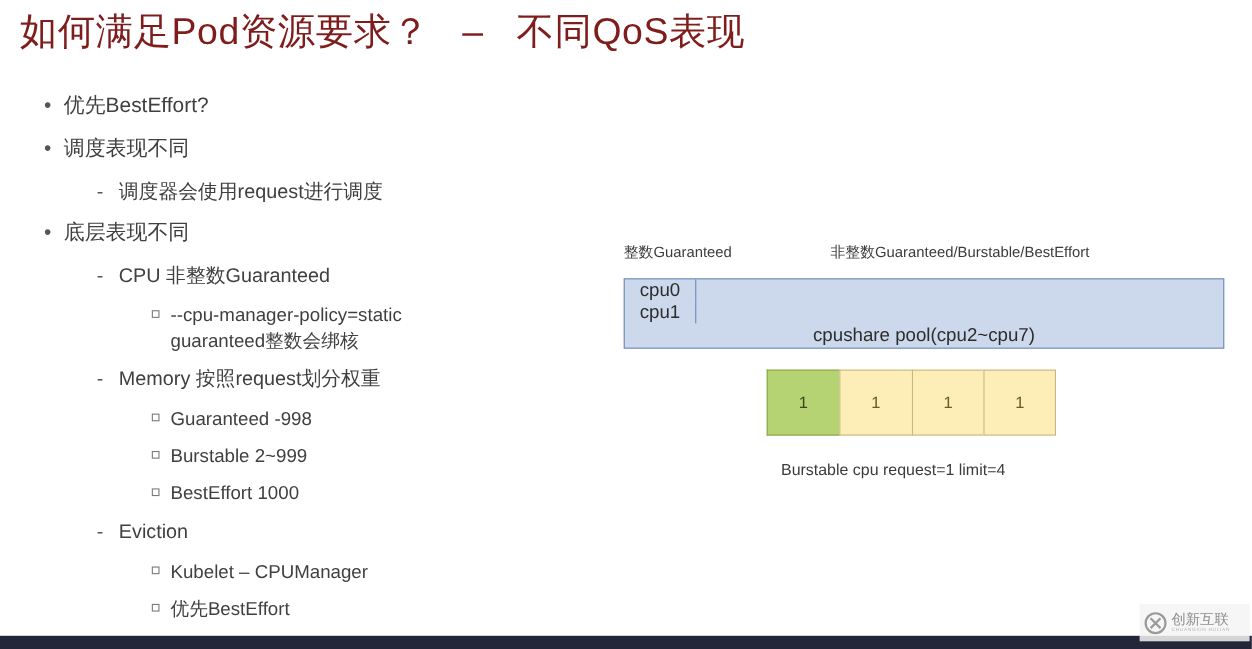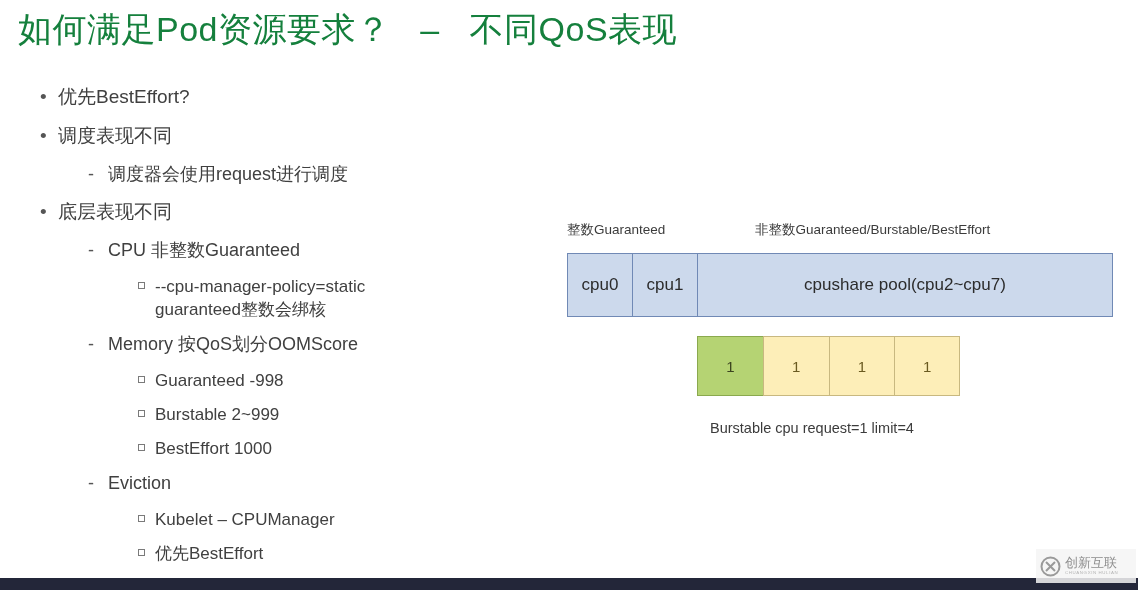--- a/index.html
+++ b/index.html
@@ -23,21 +23,21 @@
     background: #ffffff;
   }
 
   
   .title {
     position: absolute;
     left: 18px;
     top: 6px;
     font-size: 34px;
     line-height: 46px;
-    color: #15803d;
+    color: #7f1d1d;
     letter-spacing: 0.5px;
     white-space: pre;
     font-weight: 400;
   }
 
   
   .bullets {
     position: absolute;
     left: 40px;
     top: 84px;
@@ -128,20 +128,21 @@
   .cpubar {
     position: absolute;
     left: 567px;
     top: 253px;
     width: 546px;
     height: 64px;
     box-sizing: border-box;
     border: 1px solid #7089b5;
     background: #ccd9ec;
     display: flex;
+    flex-direction: column;
   }
   .cpucell {
     box-sizing: border-box;
     display: flex;
     align-items: center;
     justify-content: center;
     font-size: 17px;
     color: #2c2c2c;
     border-right: 1px solid #7089b5;
   }
@@ -271,21 +272,21 @@
     <div class="bi lvl3">
       <span class="mk">
           <i></i>
         </span>
       <span class="tx wrap2">--cpu-manager-policy=static
 guaranteed整数会绑核</span>
     </div>
 
     <div class="bi lvl2">
       <span class="mk">-</span>
-      <span class="tx">Memory 按QoS划分OOMScore</span>
+      <span class="tx">Memory 按照request划分权重</span>
     </div>
 
     <div class="bi lvl3">
       <span class="mk">
           <i></i>
         </span>
       <span class="tx">Guaranteed -998</span>
     </div>
 
     <div class="bi lvl3">

